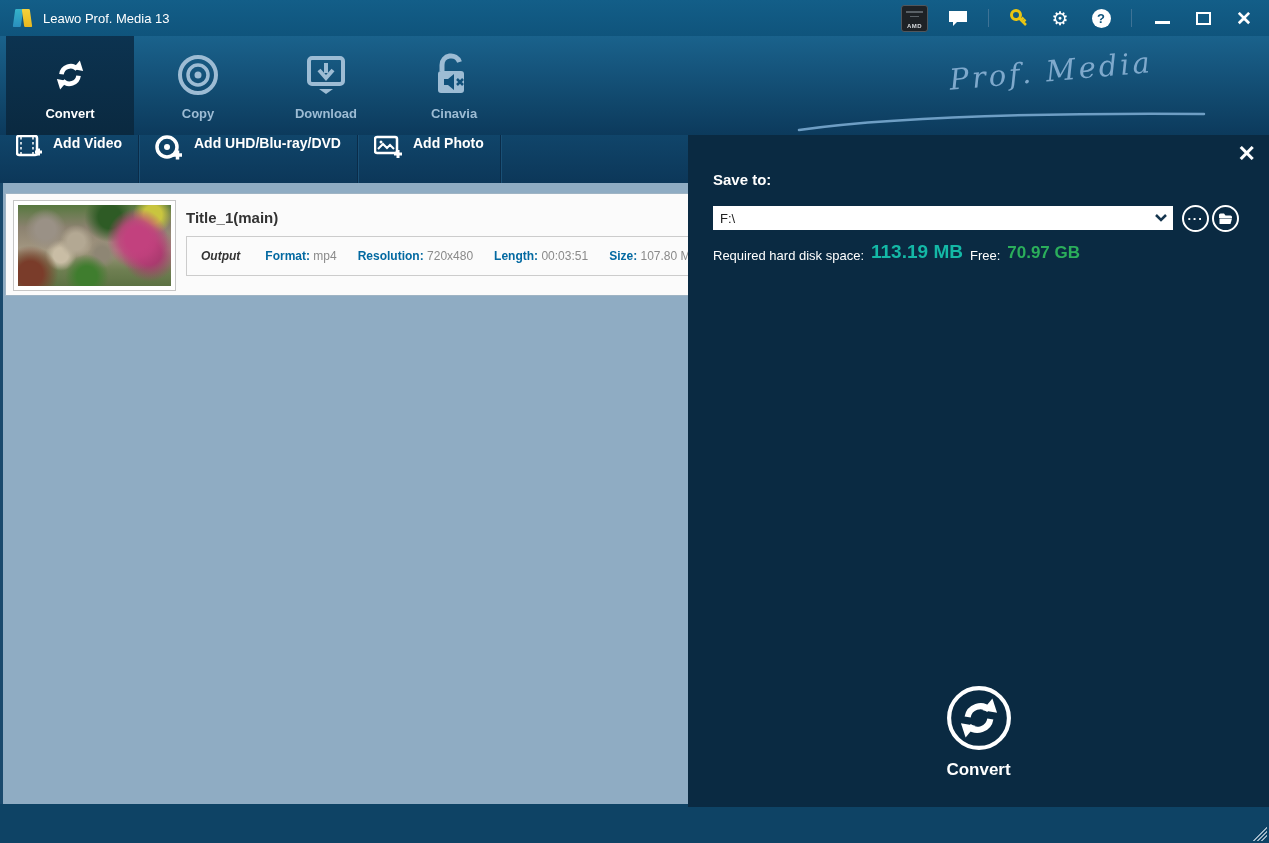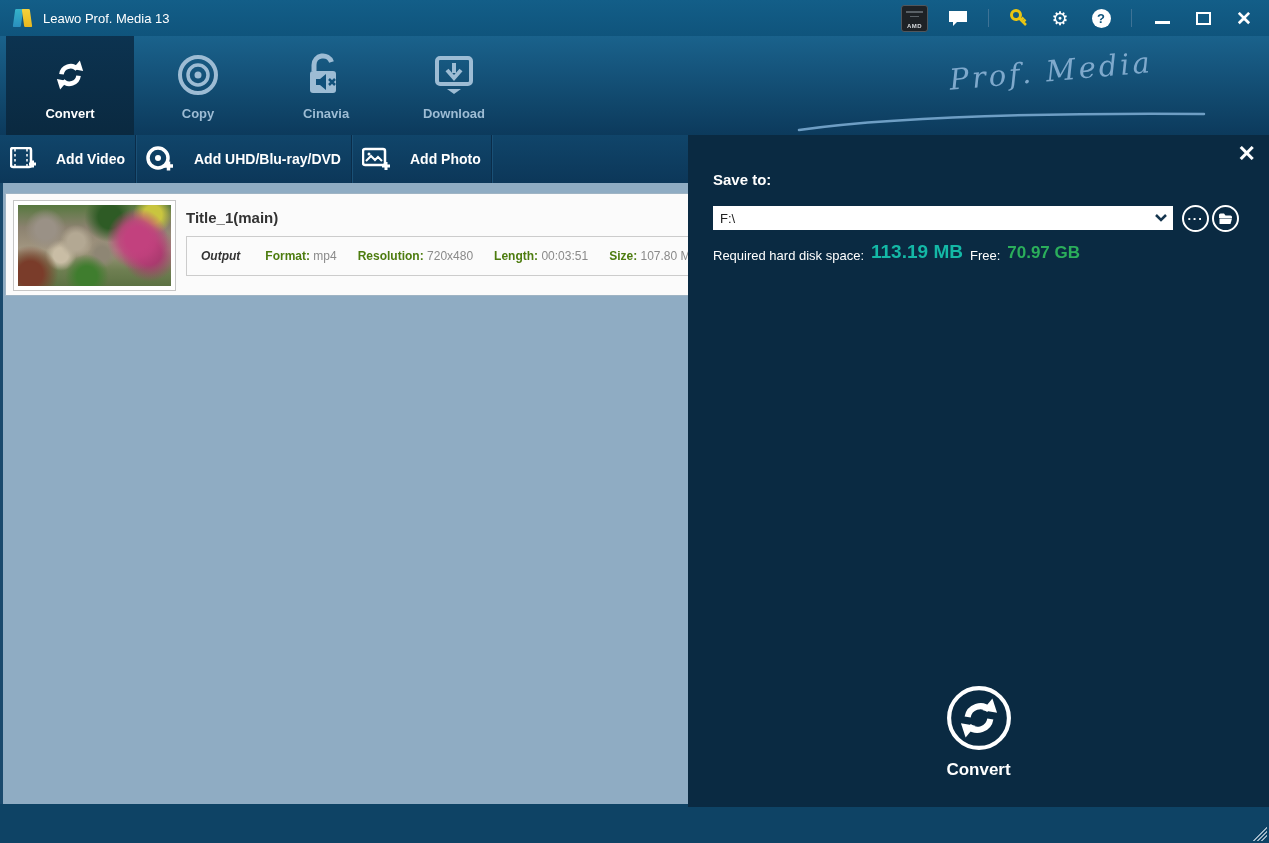--- a/index.html
+++ b/index.html
@@ -35,21 +35,21 @@
   .nav-tab .nlabel { margin-top:8px; font-size:13px; font-weight:bold; color:#9DBCD4; }
   .nav-tab.active { background:linear-gradient(#0C3350,#0A2940); }
   .nav-tab.active .nicon, .nav-tab.active .nlabel { color:#FFFFFF; }
   .brand { position:absolute; right:60px; top:18px; width:430px; height:75px; color:#7FA9CC; }
   .brand .script { font-family:"DejaVu Serif", serif; font-style:italic; font-size:29px; letter-spacing:3px; transform:rotate(-5deg); display:inline-block; margin-left:170px; }
   .brand svg { position:absolute; left:10px; top:52px; }
 
   
   .toolbar { position:absolute; left:0; top:135px; width:688px; height:48px;
     background:linear-gradient(#10456A,#0C3759); display:flex; align-items:center; }
-  .tool-btn { display:flex; align-items:center; gap:20px; height:48px; padding:0 10px; color:#FFFFFF; cursor:pointer; }
+  .tool-btn { display:flex; gap:11px; height:48px; padding:0 16px; color:#FFFFFF; cursor:pointer; }
   .tool-btn .tlabel { font-size:14px; font-weight:bold; }
   .tool-sep { width:1px; height:48px; background:#0A2C49; box-shadow:1px 0 0 #1A5076; }
 
   
   .content { position:absolute; left:0; top:183px; width:688px; height:621px; background:#8FACC3; border-left:3px solid #1A4A6D; }
   .file-card { position:absolute; left:5px; top:193px; width:740px; height:103px; background:#FBFBFB; border:1px solid #9FB4C4; z-index:1; cursor:pointer; }
   .thumb-frame { position:absolute; left:7px; top:6px; padding:4px; background:#FFFFFF; border:1px solid #C6C6C6; }
   .thumb { width:153px; height:81px;
     background:
       radial-gradient(circle at 78% 42%, #C2417E 0 9%, rgba(194,65,126,.85) 14%, transparent 24%),
@@ -60,21 +60,21 @@
       radial-gradient(circle at 8% 85%, #7A3C2A 0 8%, transparent 18%),
       radial-gradient(circle at 18% 30%, #9A9186 0 7%, transparent 15%),
       radial-gradient(circle at 38% 45%, #B3A893 0 8%, transparent 16%),
       radial-gradient(circle at 55% 60%, #8E8674 0 7%, transparent 15%),
       radial-gradient(circle at 28% 62%, #C9Bda5 0 6%, transparent 13%),
       linear-gradient(180deg, #57783F 0%, #8C8270 28%, #A39781 55%, #6F7F52 80%, #5D7243 100%); }
   .file-title { position:absolute; left:180px; top:15px; font-size:15px; font-weight:bold; color:#333333; }
   .output-box { position:absolute; left:180px; top:42px; width:548px; height:40px; border:1px solid #CCCCCC; display:flex; align-items:center; gap:21px; padding:0 14px; white-space:nowrap; }
   .out-tag { font-size:12px; font-weight:bold; font-style:italic; color:#333333; margin-right:4px; }
   .field { font-size:12px; }
-  .field b { color:#4d7c0f; }
+  .field b { color:#0369a1; }
   .field span { color:#8A8A8A; }
 
   
   .panel { position:absolute; left:688px; top:135px; width:581px; height:672px; background:#0A2A42; z-index:5; }
   .panel-close { position:absolute; right:13px; top:8px; color:#FFFFFF; font-size:22px; font-weight:bold; cursor:pointer; line-height:1; }
   .save-label { position:absolute; left:25px; top:36px; color:#FFFFFF; font-size:15px; font-weight:bold; }
   .combo { position:absolute; left:25px; top:71px; width:460px; height:24px; background:#FFFFFF; display:flex; align-items:center; cursor:pointer; }
   .combo input { flex:1; border:none; outline:none; font-size:13px; color:#222222; padding-left:7px; font-family:"Liberation Sans", sans-serif; background:transparent; }
   .combo .chev { width:24px; display:flex; align-items:center; justify-content:center; color:#16364F; }
   .round-btn { position:absolute; top:70px; width:27px; height:27px; border:2px solid #FFFFFF; border-radius:50%; display:flex; align-items:center; justify-content:center; color:#FFFFFF; cursor:pointer; }
@@ -157,38 +157,38 @@
           <svg width="42" height="42" viewBox="0 0 42 42">
               <circle cx="21" cy="21" r="18" fill="none" stroke="currentColor" stroke-width="4"></circle>
               <circle cx="21" cy="21" r="10" fill="none" stroke="currentColor" stroke-width="3.5"></circle>
               <circle cx="21" cy="21" r="3.5" fill="currentColor"></circle>
             </svg>
         </div>
         <div class="nlabel">Copy</div>
       </div>
       <div class="nav-tab">
         <div class="nicon">
+          <svg width="42" height="42" viewBox="0 0 42 42">
+              <rect x="4" y="4" width="34" height="26" rx="3" fill="none" stroke="currentColor" stroke-width="4"></rect>
+              <path d="M21 9 v10 M14 16 l7 8 l7 -8" stroke="currentColor" stroke-width="4" fill="none"></path>
+              <path d="M14 35 l7 5 l7 -5 z" fill="currentColor"></path>
+            </svg>
+        </div>
+        <div class="nlabel">Download</div>
+      </div>
+      <div class="nav-tab">
+        <div class="nicon">
           <svg width="40" height="44" viewBox="0 0 40 44">
               <path d="M8 18 V12 a9 9 0 0 1 17.5 -3" fill="none" stroke="currentColor" stroke-width="5"></path>
               <rect x="4" y="18" width="26" height="22" rx="3" fill="currentColor"></rect>
               <path d="M10 26 h4 l6 -5 v16 l-6 -5 h-4 z" fill="#10507A"></path>
               <path d="M23 26 l6 6 M29 26 l-6 6" stroke="#10507A" stroke-width="2.5"></path>
             </svg>
         </div>
         <div class="nlabel">Cinavia</div>
-      </div>
-      <div class="nav-tab">
-        <div class="nicon">
-          <svg width="42" height="42" viewBox="0 0 42 42">
-              <rect x="4" y="4" width="34" height="26" rx="3" fill="none" stroke="currentColor" stroke-width="4"></rect>
-              <path d="M21 9 v10 M14 16 l7 8 l7 -8" stroke="currentColor" stroke-width="4" fill="none"></path>
-              <path d="M14 35 l7 5 l7 -5 z" fill="currentColor"></path>
-            </svg>
-        </div>
-        <div class="nlabel">Download</div>
       </div>
     </div>
     <div class="brand">
       <span class="script">Prof. Media</span>
       <svg width="420" height="26" viewBox="0 0 420 26">
           <path d="M10 24 Q 140 6 415 8" fill="none" stroke="#6E9EC4" stroke-width="2.5" stroke-linecap="round"></path>
         </svg>
     </div>
   </div>
 

